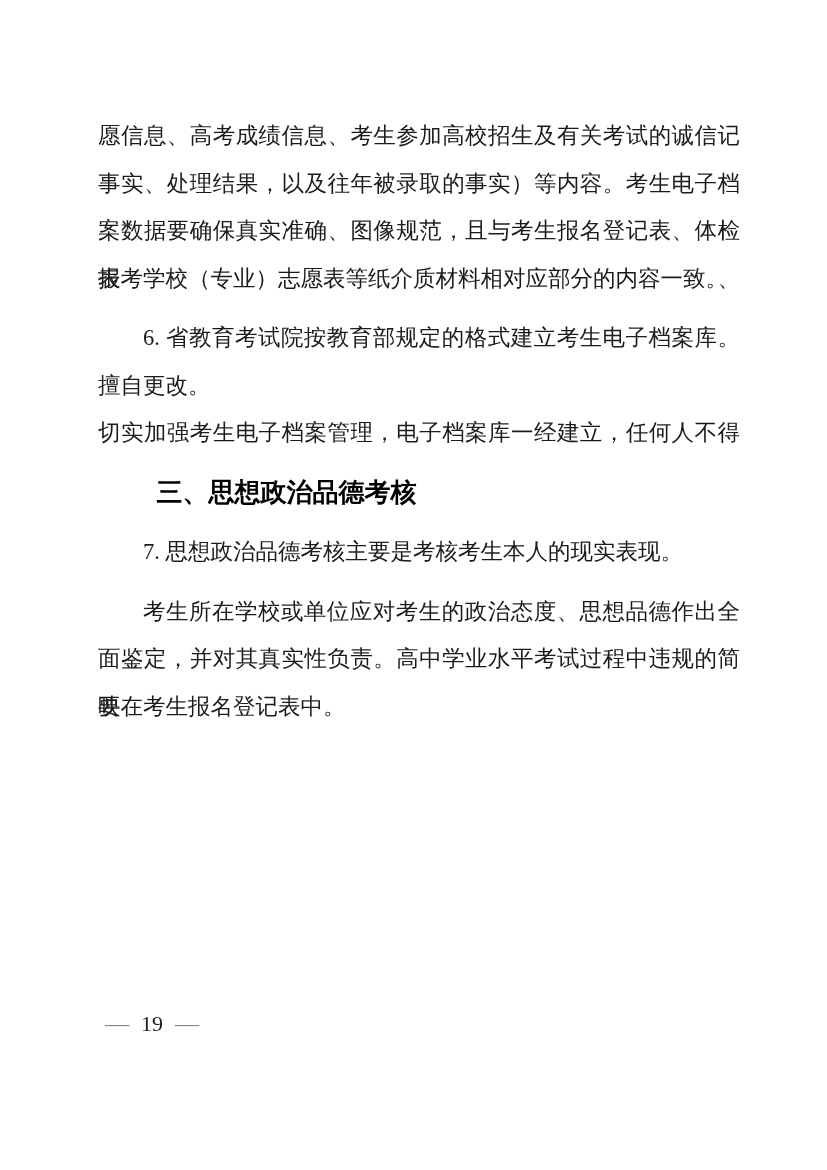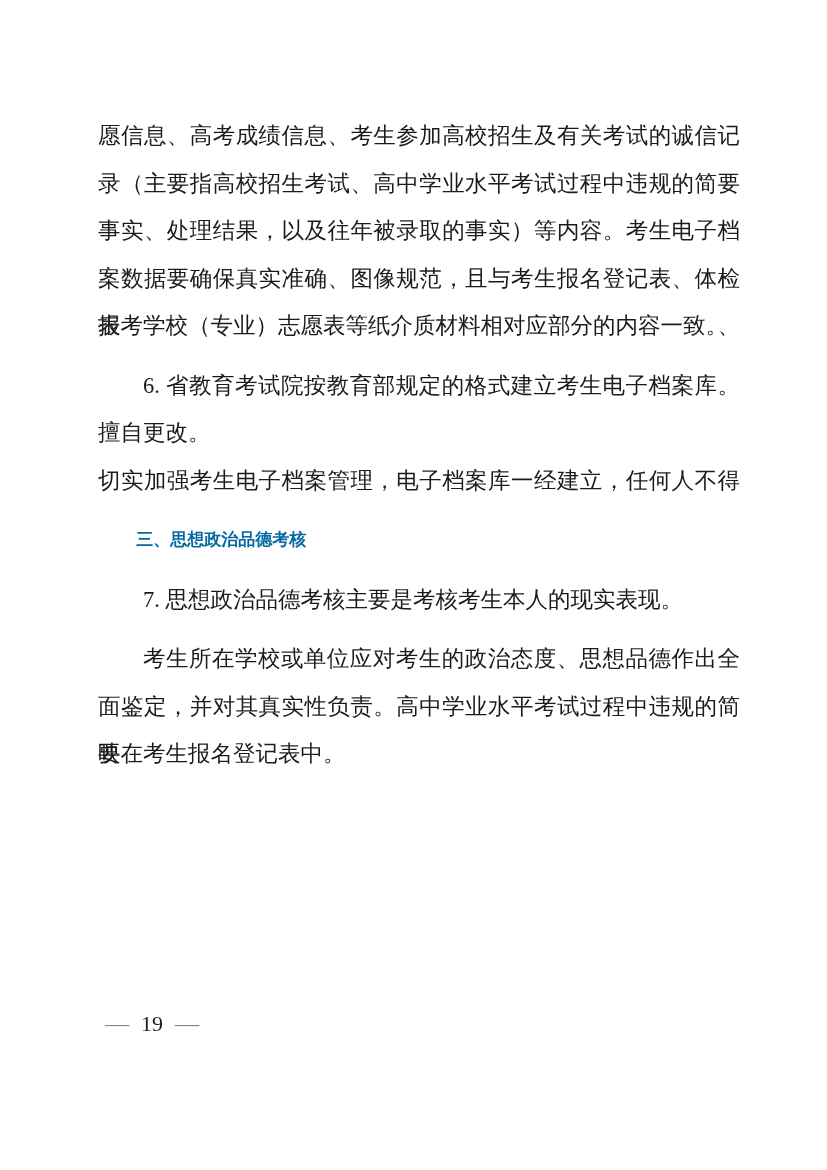--- a/index.html
+++ b/index.html
@@ -30,22 +30,22 @@
     height: 47.5px;
     text-align: justify;
     text-align-last: left;
     white-space: normal;
   }
   .line.fill { text-align-last: justify; }
   .line.indent { text-indent: 2em; }
   .heading .line {
     font-family: "Liberation Sans", "DejaVu Sans", sans-serif;
     font-weight: 700;
-    font-size: 17px;
-    color: #0369a1;
+    font-size: 26px;
+    color: #000000;
   }
   .heading .line.indent { text-indent: 2.25em; }
   .footer {
     position: absolute;
     left: 106px;
     top: 1004px;
     height: 40px;
     display: flex;
     align-items: center;
     gap: 13px;
@@ -59,21 +59,20 @@
   }
   .footer .num { color: #1e1e1e; }
 </style>
 </head>
 <body>
 
 <div class="page">
   <div class="doc">
       <div class="block para">
         <div class="line fill">愿信息、高考成绩信息、考生参加高校招生及有关考试的诚信记</div>
-        <div class="line fill">录（主要指高校招生考试、高中学业水平考试过程中违规的简要</div>
         <div class="line fill">事实、处理结果，以及往年被录取的事实）等内容。考生电子档</div>
         <div class="line fill">案数据要确保真实准确、图像规范，且与考生报名登记表、体检表、</div>
         <div class="line">报考学校（专业）志愿表等纸介质材料相对应部分的内容一致。</div>
       </div>
       <div class="block para">
         <div class="line fill indent">6. 省教育考试院按教育部规定的格式建立考生电子档案库。</div>
         <div class="line">擅自更改。</div>
         <div class="line fill">切实加强考生电子档案管理，电子档案库一经建立，任何人不得</div>
       </div>
       <div class="block heading">

